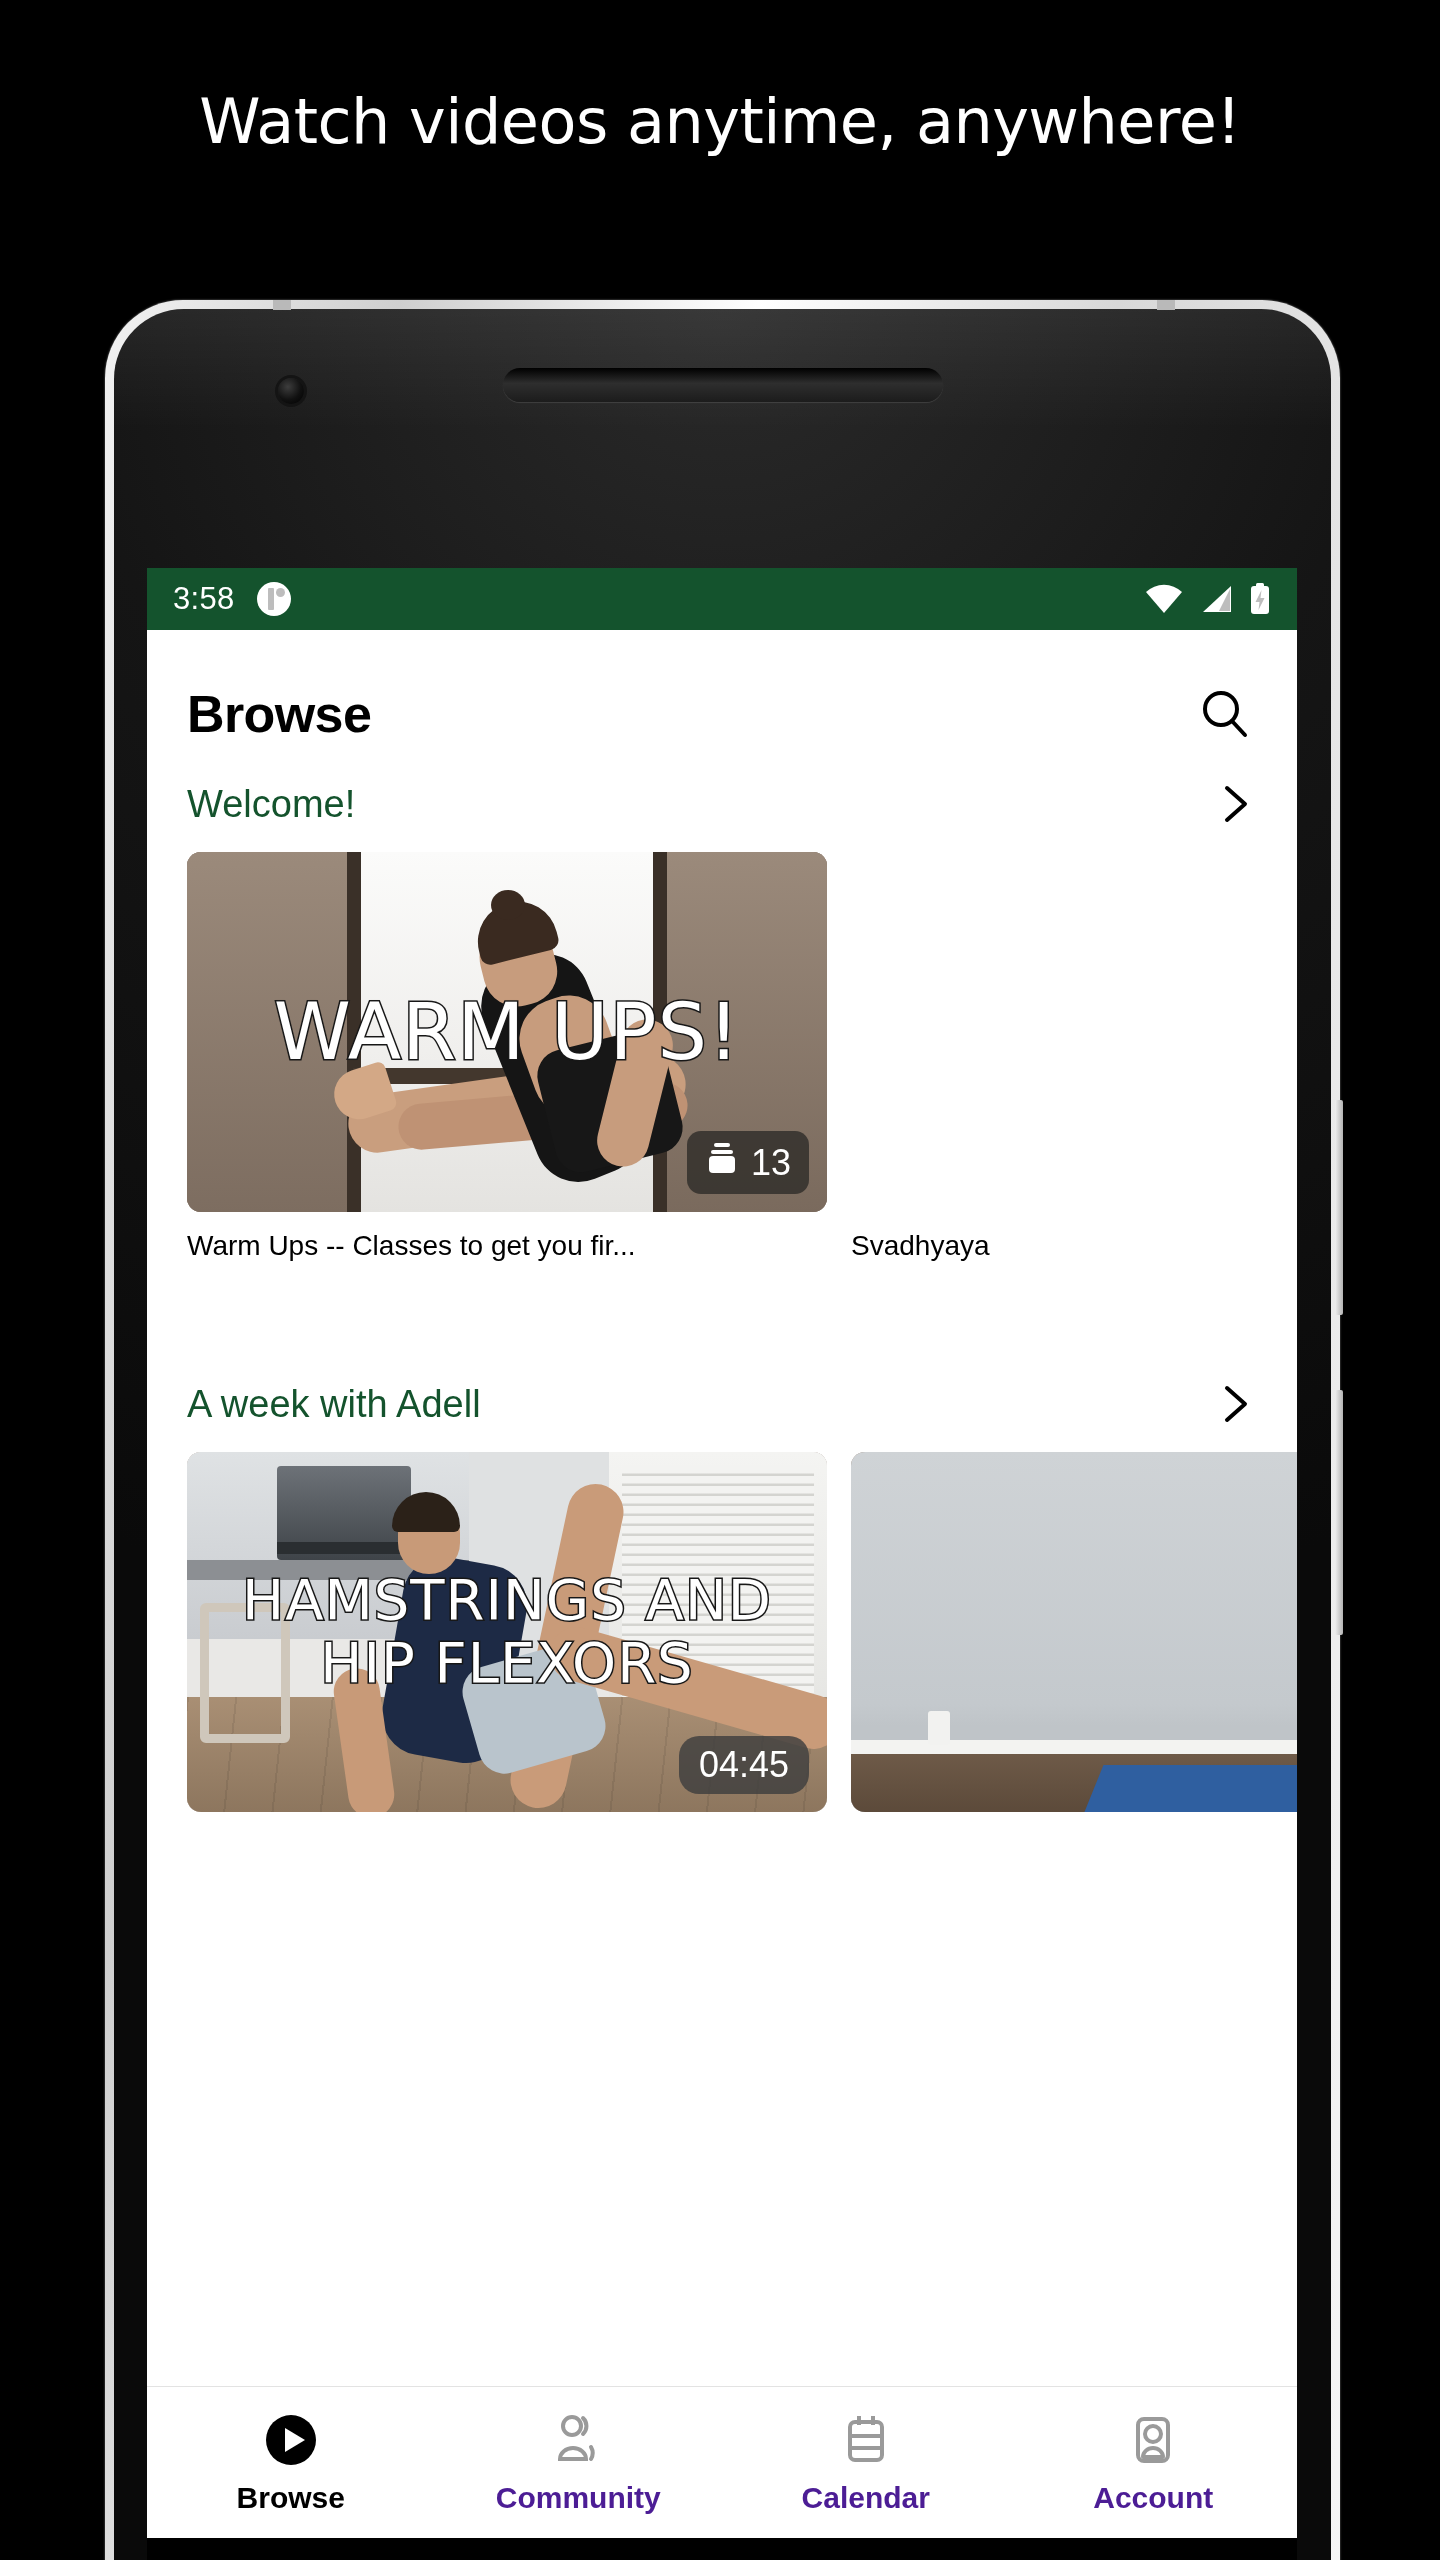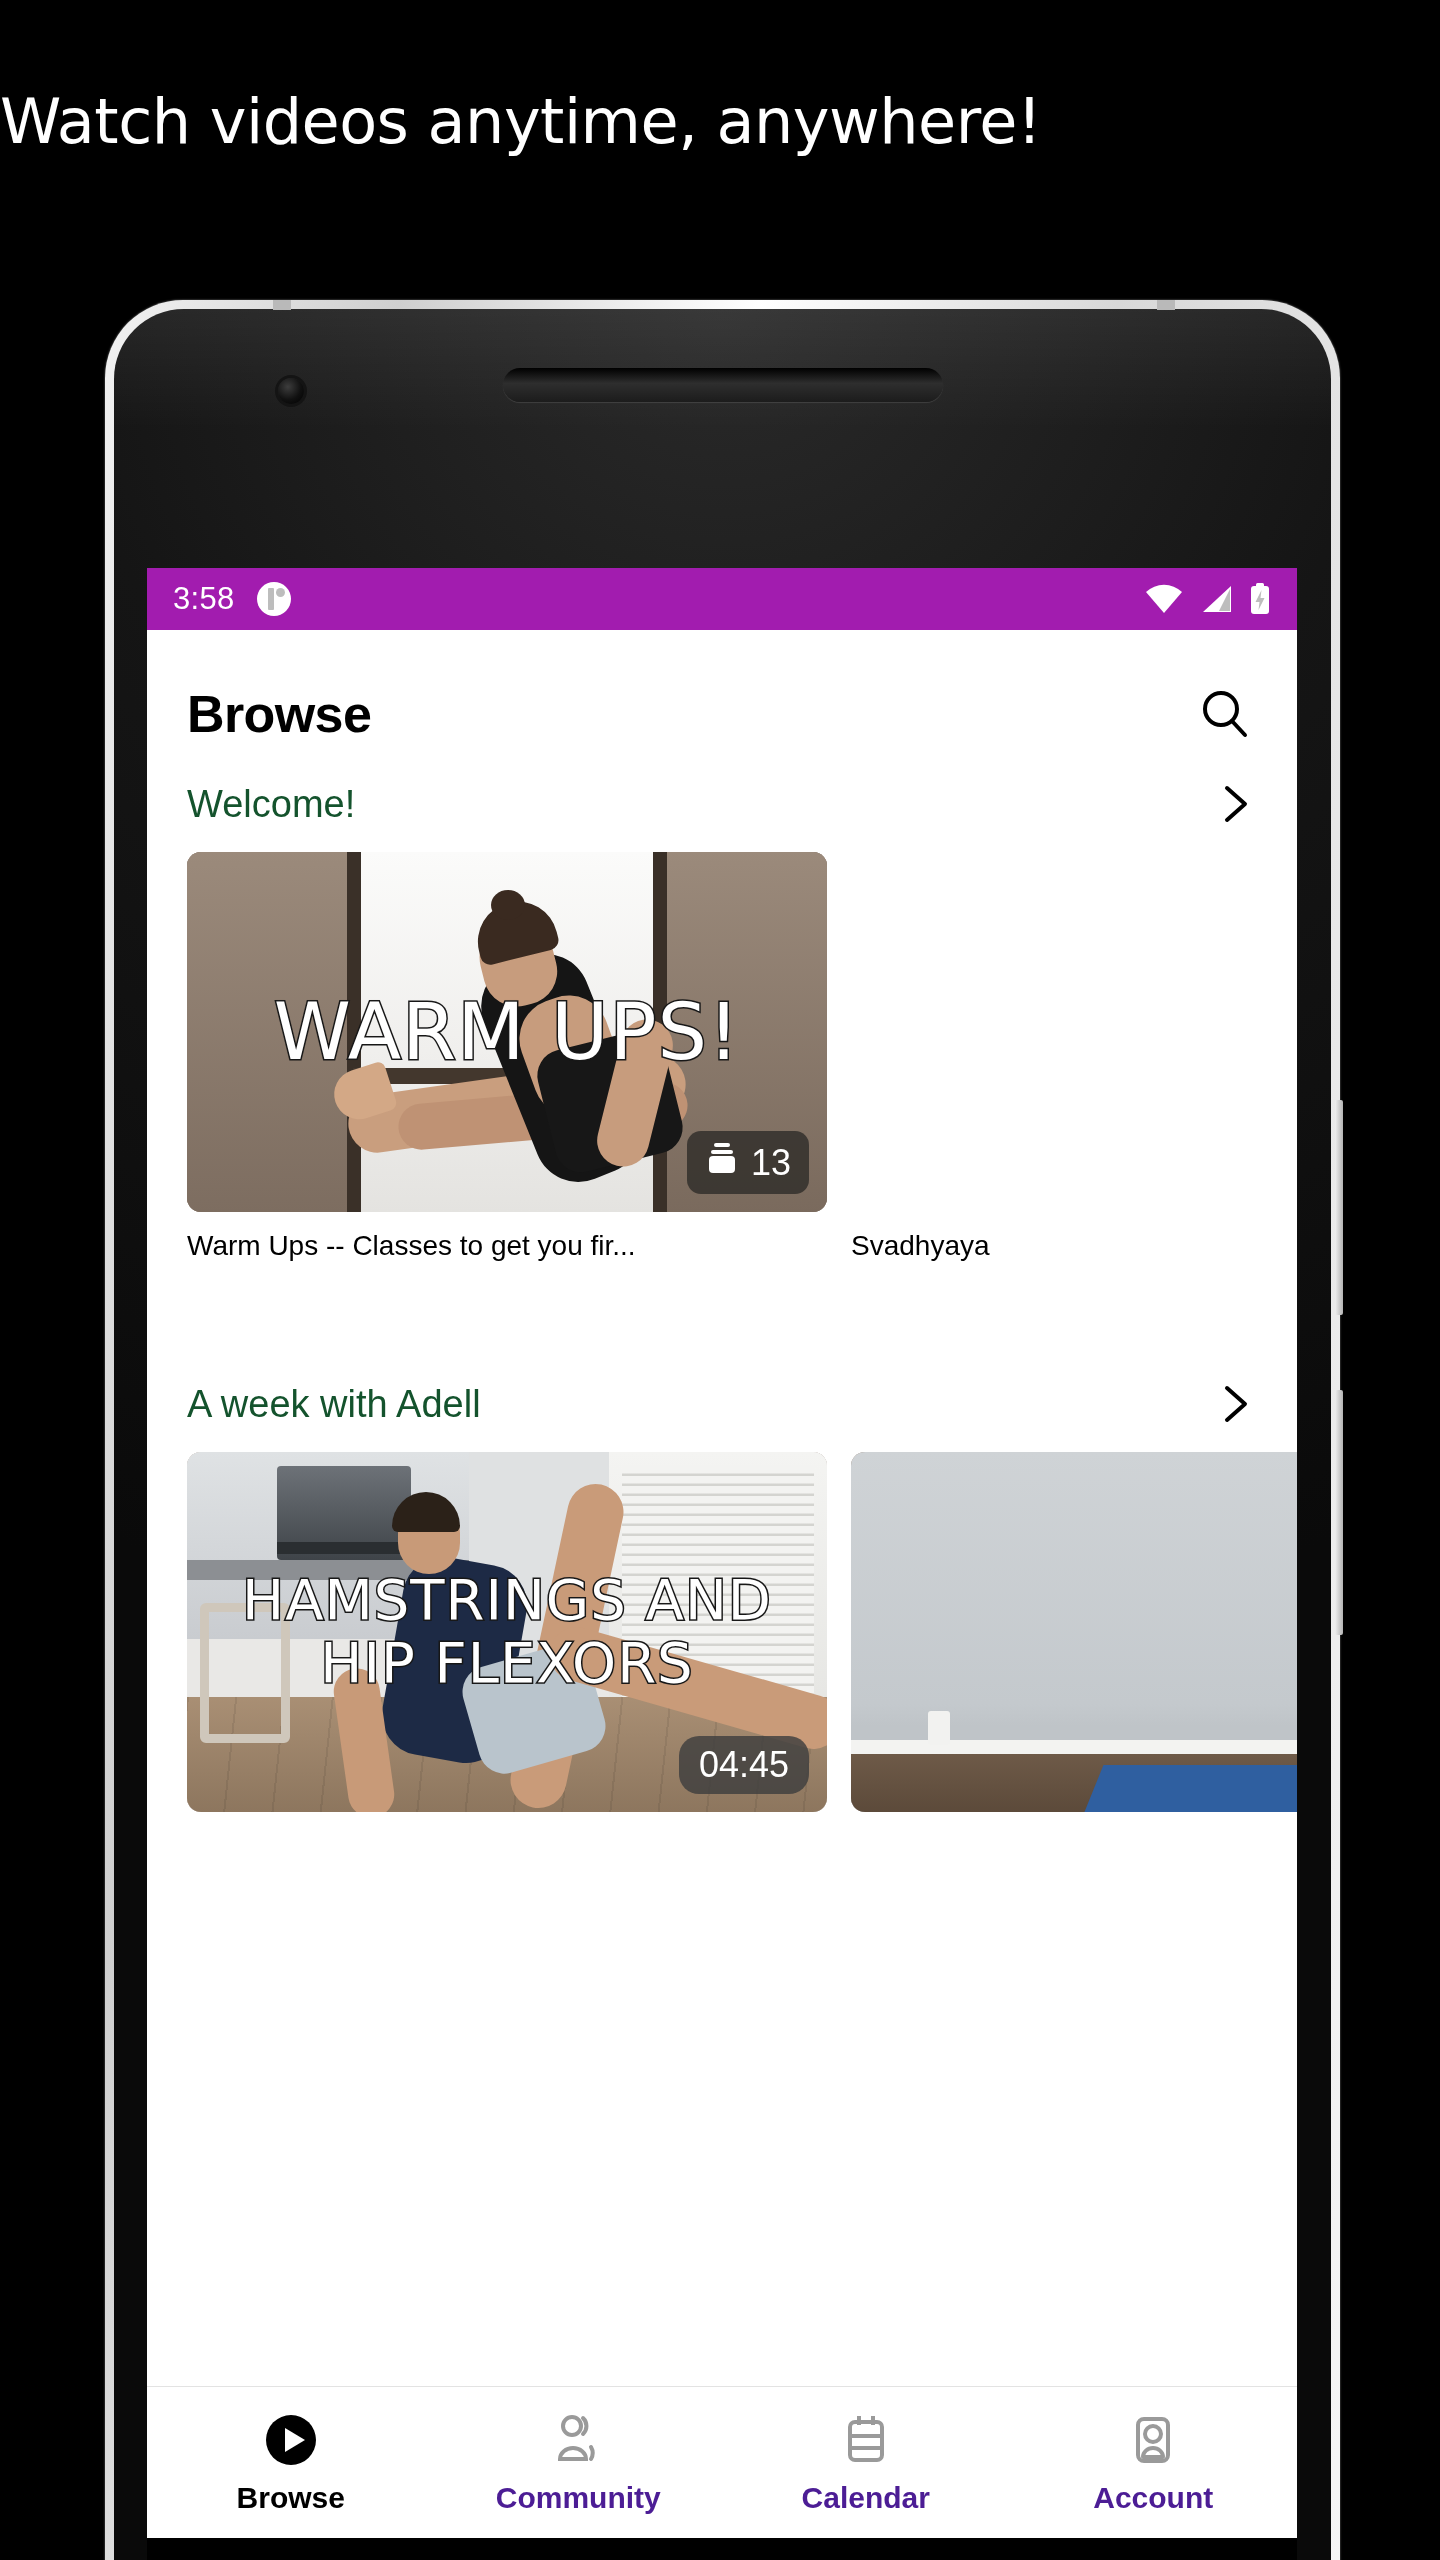--- a/index.html
+++ b/index.html
@@ -7,20 +7,21 @@
     width:1440px; height:2560px;
     background:#000;
     font-family:"Liberation Sans", sans-serif;
     overflow:hidden;
   }
   .stage { position:relative; width:1440px; height:2560px; background:#000; }
 
   
   .headline {
     position:absolute; top:88px; left:0; width:1440px;
+    text-align:center;
     color:#ffffff;
     font-size:62px;
     font-weight:400;
     letter-spacing:-0.5px;
     line-height:1.1;
     font-family:"DejaVu Sans", sans-serif;
   }
 
   
   .device {
@@ -83,21 +84,21 @@
     left:42px; top:268px;
     width:1150px; height:1970px;
     background:#ffffff;
     overflow:hidden;
   }
 
   
   .statusbar{
     position:relative;
     height:62px; width:100%;
-    background:#a21caf;
+    background:#14532d;
     display:flex; align-items:center;
     padding:0 26px;
     color:#ffffff;
   }
   .sb-time{ font-size:31px; font-weight:400; letter-spacing:.3px; }
   .sb-app-icon{
     margin-left:22px; width:34px; height:34px; border-radius:50%;
     background:#ffffff; position:relative;
   }
   .sb-app-icon::before{

